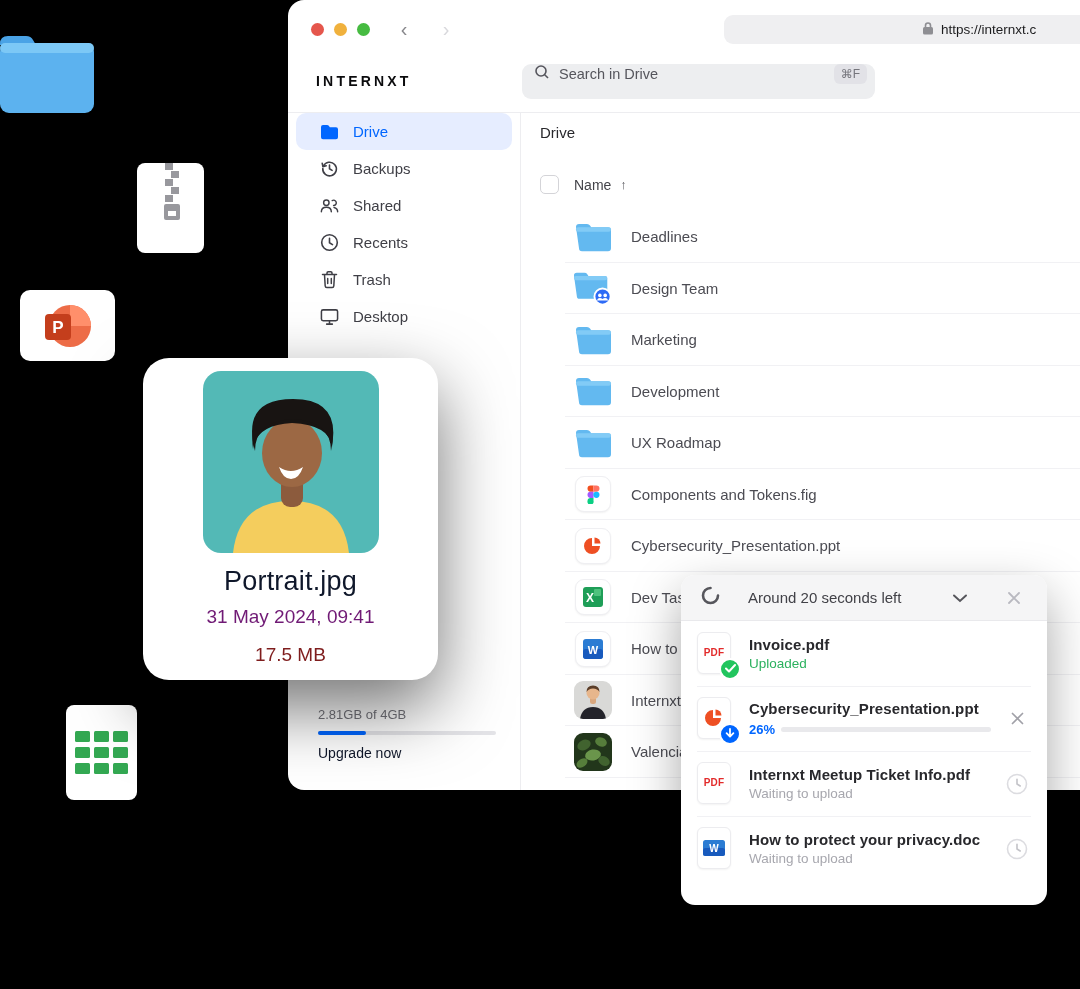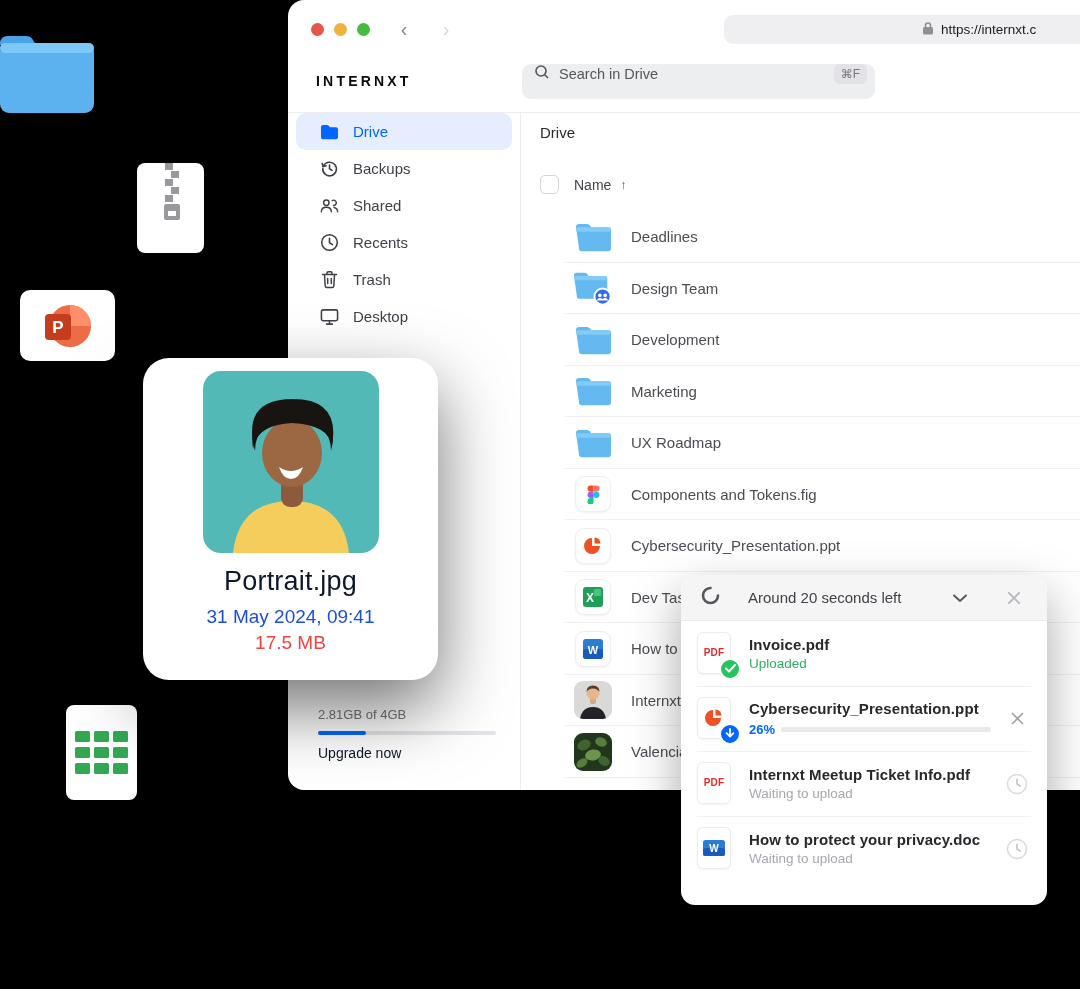--- a/index.html
+++ b/index.html
@@ -69,22 +69,22 @@
   .row-ic { width:40px; height:40px; display:flex; align-items:center; justify-content:center; flex:none; }
   .mini-card { width:36px; height:36px; background:#fff; border:1px solid #efeff2; border-radius:9px;
     box-shadow:0 1px 2px rgba(0,0,0,.06); display:flex; align-items:center; justify-content:center; }
   .thumb { width:38px; height:38px; border-radius:9px; overflow:hidden; }
 
   
   .preview { position:absolute; left:143px; top:358px; width:295px; height:322px; background:#fff;
     border-radius:26px; box-shadow:0 28px 70px rgba(0,0,0,.55); z-index:3; text-align:center; }
   .preview-photo { margin:13px auto 0; width:176px; height:182px; border-radius:18px; overflow:hidden; }
   .preview-name { margin-top:13px; font-size:27px; font-weight:500; letter-spacing:.2px; color:#0f172a; }
-  .preview-date { margin-top:9px; font-size:19px; color:#1d4ed8; }
-  .preview-size { margin-top:4px; font-size:19px; color:#ef4444; }
+  .preview-date { margin-top:9px; font-size:19px; color:#701a75; }
+  .preview-size { margin-top:16px; font-size:19px; color:#7f1d1d; }
 
   
   .panel { position:absolute; left:681px; top:575px; width:366px; height:330px; background:#fff;
     border-radius:14px; box-shadow:0 20px 50px rgba(0,0,0,.35); z-index:4; overflow:hidden; }
   .panel-head { height:46px; background:#f5f5f6; border-bottom:1px solid #e9e9ec; display:flex;
     align-items:center; padding:0 20px; gap:28px; }
   .panel-title { flex:1; font-size:15px; font-weight:500; color:#414147; }
   .panel-head .hbtn { width:26px; height:26px; display:flex; align-items:center; justify-content:center; cursor:pointer; }
   .uitem { position:relative; display:flex; align-items:center; gap:14px; padding:0 18px 0 16px; height:65px; }
   .uitem + .uitem::before { content:""; position:absolute; left:16px; right:16px; top:0; height:1px; background:#f1f1f4; }
@@ -292,30 +292,30 @@
             </span>
             <span class="row-label">Design Team</span>
           </div>
           <div class="row">
             <span class="row-ic">
               <svg width="37" height="30" viewBox="0 0 37 30">
                 <path d="M1 5 q0-3 3-3 l8 0 q2 0 3 1.5 l1.2 1.8 16.8 0 q3 0 3 3 l0 18 q0 3-3 3 l-26 0 q-3 0-3-3 z" fill="#63b9f0"></path>
                 <rect x="1" y="5.3" width="35" height="4.5" rx="2.2" fill="#82cbf6"></rect>
               </svg>
             </span>
-            <span class="row-label">Development</span>
+            <span class="row-label">Marketing</span>
           </div>
           <div class="row">
             <span class="row-ic">
               <svg width="37" height="30" viewBox="0 0 37 30">
                 <path d="M1 5 q0-3 3-3 l8 0 q2 0 3 1.5 l1.2 1.8 16.8 0 q3 0 3 3 l0 18 q0 3-3 3 l-26 0 q-3 0-3-3 z" fill="#63b9f0"></path>
                 <rect x="1" y="5.3" width="35" height="4.5" rx="2.2" fill="#82cbf6"></rect>
               </svg>
             </span>
-            <span class="row-label">Marketing</span>
+            <span class="row-label">Development</span>
           </div>
           <div class="row">
             <span class="row-ic">
               <svg width="37" height="30" viewBox="0 0 37 30">
                 <path d="M1 5 q0-3 3-3 l8 0 q2 0 3 1.5 l1.2 1.8 16.8 0 q3 0 3 3 l0 18 q0 3-3 3 l-26 0 q-3 0-3-3 z" fill="#63b9f0"></path>
                 <rect x="1" y="5.3" width="35" height="4.5" rx="2.2" fill="#82cbf6"></rect>
               </svg>
             </span>
             <span class="row-label">UX Roadmap</span>
           </div>

